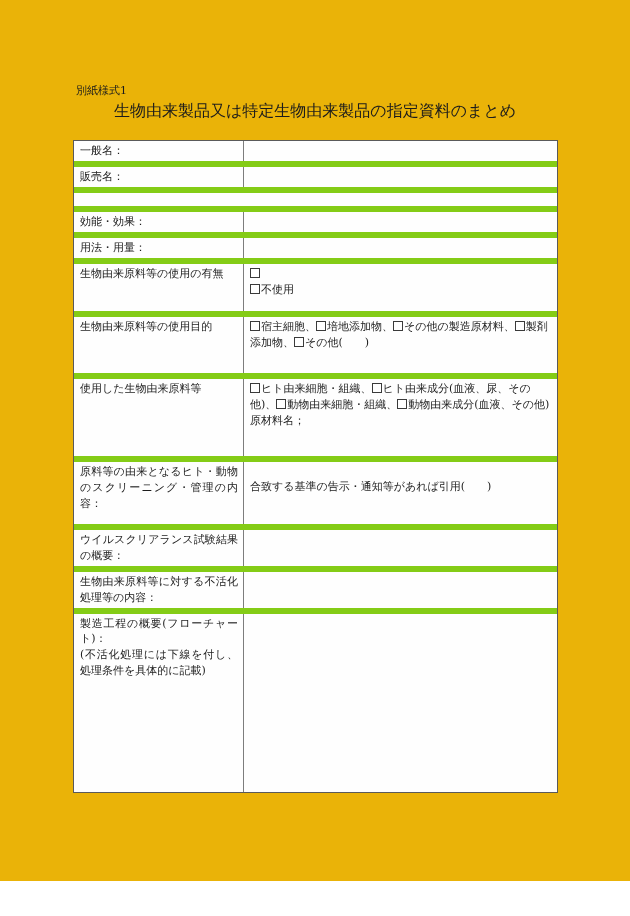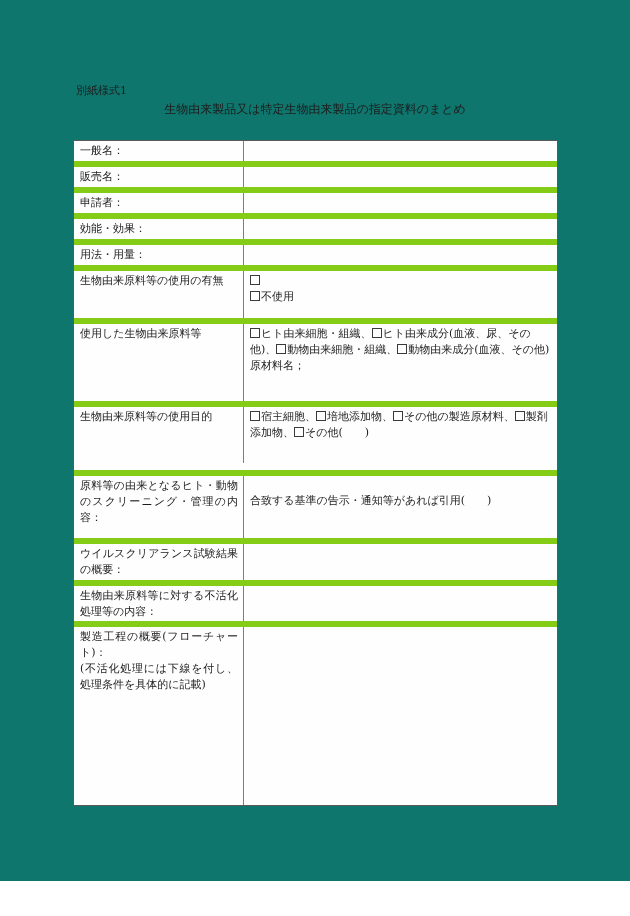--- a/index.html
+++ b/index.html
@@ -5,36 +5,36 @@
   * { box-sizing: border-box; }
   html, body { margin: 0; padding: 0; }
   body {
     width: 630px; height: 916px;
     background: #ffffff;
     font-family: "DejaVu Serif", "Liberation Serif", serif;
   }
   .page {
     position: relative;
     width: 630px; height: 881px;
-    background: #0f766e;
+    background: #eab308;
     color: #1c1c1c;
     overflow: hidden;
   }
   .form-code {
     position: absolute;
     left: 76px; top: 83px;
     font-size: 11px;
     white-space: nowrap;
   }
   .doc-title {
     position: absolute;
     top: 101px; left: 0;
     width: 100%;
     text-align: center;
-    font-size: 12px;
+    font-size: 16px;
   }
   .form-table {
     position: absolute;
     left: 73px; top: 140px;
     width: 485px;
     border: 1px solid #5a5a5a;
     background: #fefefe;
   }
   .trow {
     display: flex;
@@ -65,21 +65,21 @@
     border: 1px solid #3a3a3a;
     background: #ffffff;
     vertical-align: -1px;
     margin: 0 1px 0 0;
   }
   
   .r1, .r2, .r3, .r4, .r5 { min-height: 19px; }
   .r6  { min-height: 53px; }
   .r7  { min-height: 83px; }
   .r8  { min-height: 62px; }
-  .r9  { min-height: 68px; margin-top: 7px; }
+  .r9  { min-height: 68px; }
   .r10 { min-height: 39px; }
   .r11 { min-height: 34px; }
   .r12 { min-height: 184px; }
   .r9 .vcell { padding-top: 17px; }
 </style>
 </head>
 <body>
 
 <div class="page">
   <div class="form-code">別紙様式1</div>
@@ -91,23 +91,20 @@
         </div>
         <div class="vcell"></div>
       </div>
       <div class="trow r2">
         <div class="lcell">
           <div class="lline">販売名：</div>
         </div>
         <div class="vcell"></div>
       </div>
       <div class="trow r3">
-        <div class="lcell">
-          <div class="lline">申請者：</div>
-        </div>
         <div class="vcell"></div>
       </div>
       <div class="trow r4">
         <div class="lcell">
           <div class="lline">効能・効果：</div>
         </div>
         <div class="vcell"></div>
       </div>
       <div class="trow r5">
         <div class="lcell">
@@ -117,35 +114,35 @@
       </div>
       <div class="trow r6">
         <div class="lcell">
           <div class="lline">生物由来原料等の使用の有無</div>
         </div>
         <div class="vcell">
           <div class="vline"><span class="cb"></span></div>
           <div class="vline"><span class="cb"></span><span class="vtext">不使用</span></div>
         </div>
       </div>
+      <div class="trow r8">
+        <div class="lcell">
+          <div class="lline">生物由来原料等の使用目的</div>
+        </div>
+        <div class="vcell">
+          <div class="vline"><span class="cb"></span><span class="vtext">宿主細胞、</span><span class="cb"></span><span class="vtext">培地添加物、</span><span class="cb"></span><span class="vtext">その他の製造原材料、</span><span class="cb"></span><span class="vtext">製剤添加物、</span><span class="cb"></span><span class="vtext">その他(　　)</span></div>
+        </div>
+      </div>
       <div class="trow r7">
         <div class="lcell">
           <div class="lline">使用した生物由来原料等</div>
         </div>
         <div class="vcell">
           <div class="vline"><span class="cb"></span><span class="vtext">ヒト由来細胞・組織、</span><span class="cb"></span><span class="vtext">ヒト由来成分(血液、尿、その他)、</span><span class="cb"></span><span class="vtext">動物由来細胞・組織、</span><span class="cb"></span><span class="vtext">動物由来成分(血液、その他)</span></div>
           <div class="vline"><span class="vtext">原材料名；</span></div>
-        </div>
-      </div>
-      <div class="trow r8">
-        <div class="lcell">
-          <div class="lline">生物由来原料等の使用目的</div>
-        </div>
-        <div class="vcell">
-          <div class="vline"><span class="cb"></span><span class="vtext">宿主細胞、</span><span class="cb"></span><span class="vtext">培地添加物、</span><span class="cb"></span><span class="vtext">その他の製造原材料、</span><span class="cb"></span><span class="vtext">製剤添加物、</span><span class="cb"></span><span class="vtext">その他(　　)</span></div>
         </div>
       </div>
       <div class="trow r9">
         <div class="lcell">
           <div class="lline">原料等の由来となるヒト・動物のスクリーニング・管理の内容：</div>
         </div>
         <div class="vcell">
           <div class="vline"><span class="vtext">合致する基準の告示・通知等があれば引用(　　)</span></div>
         </div>
       </div>

